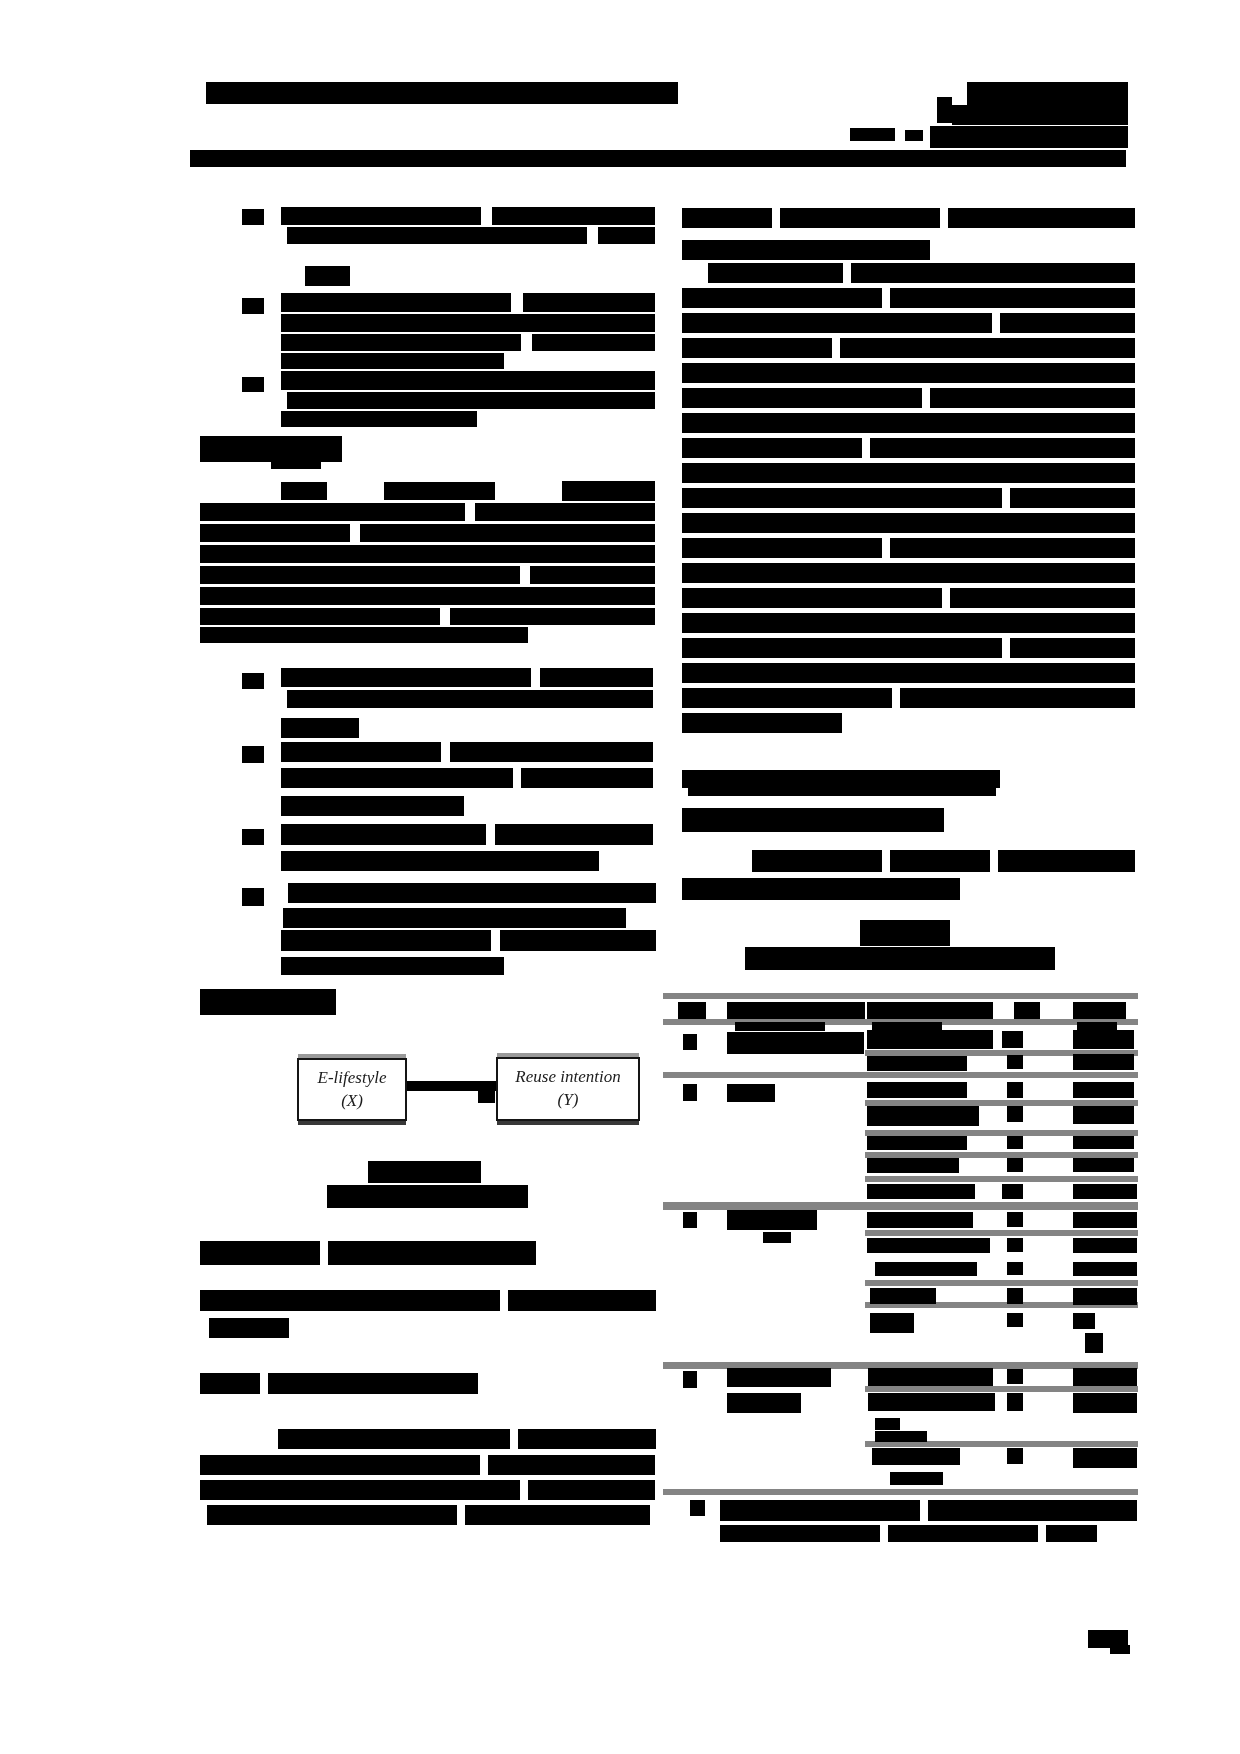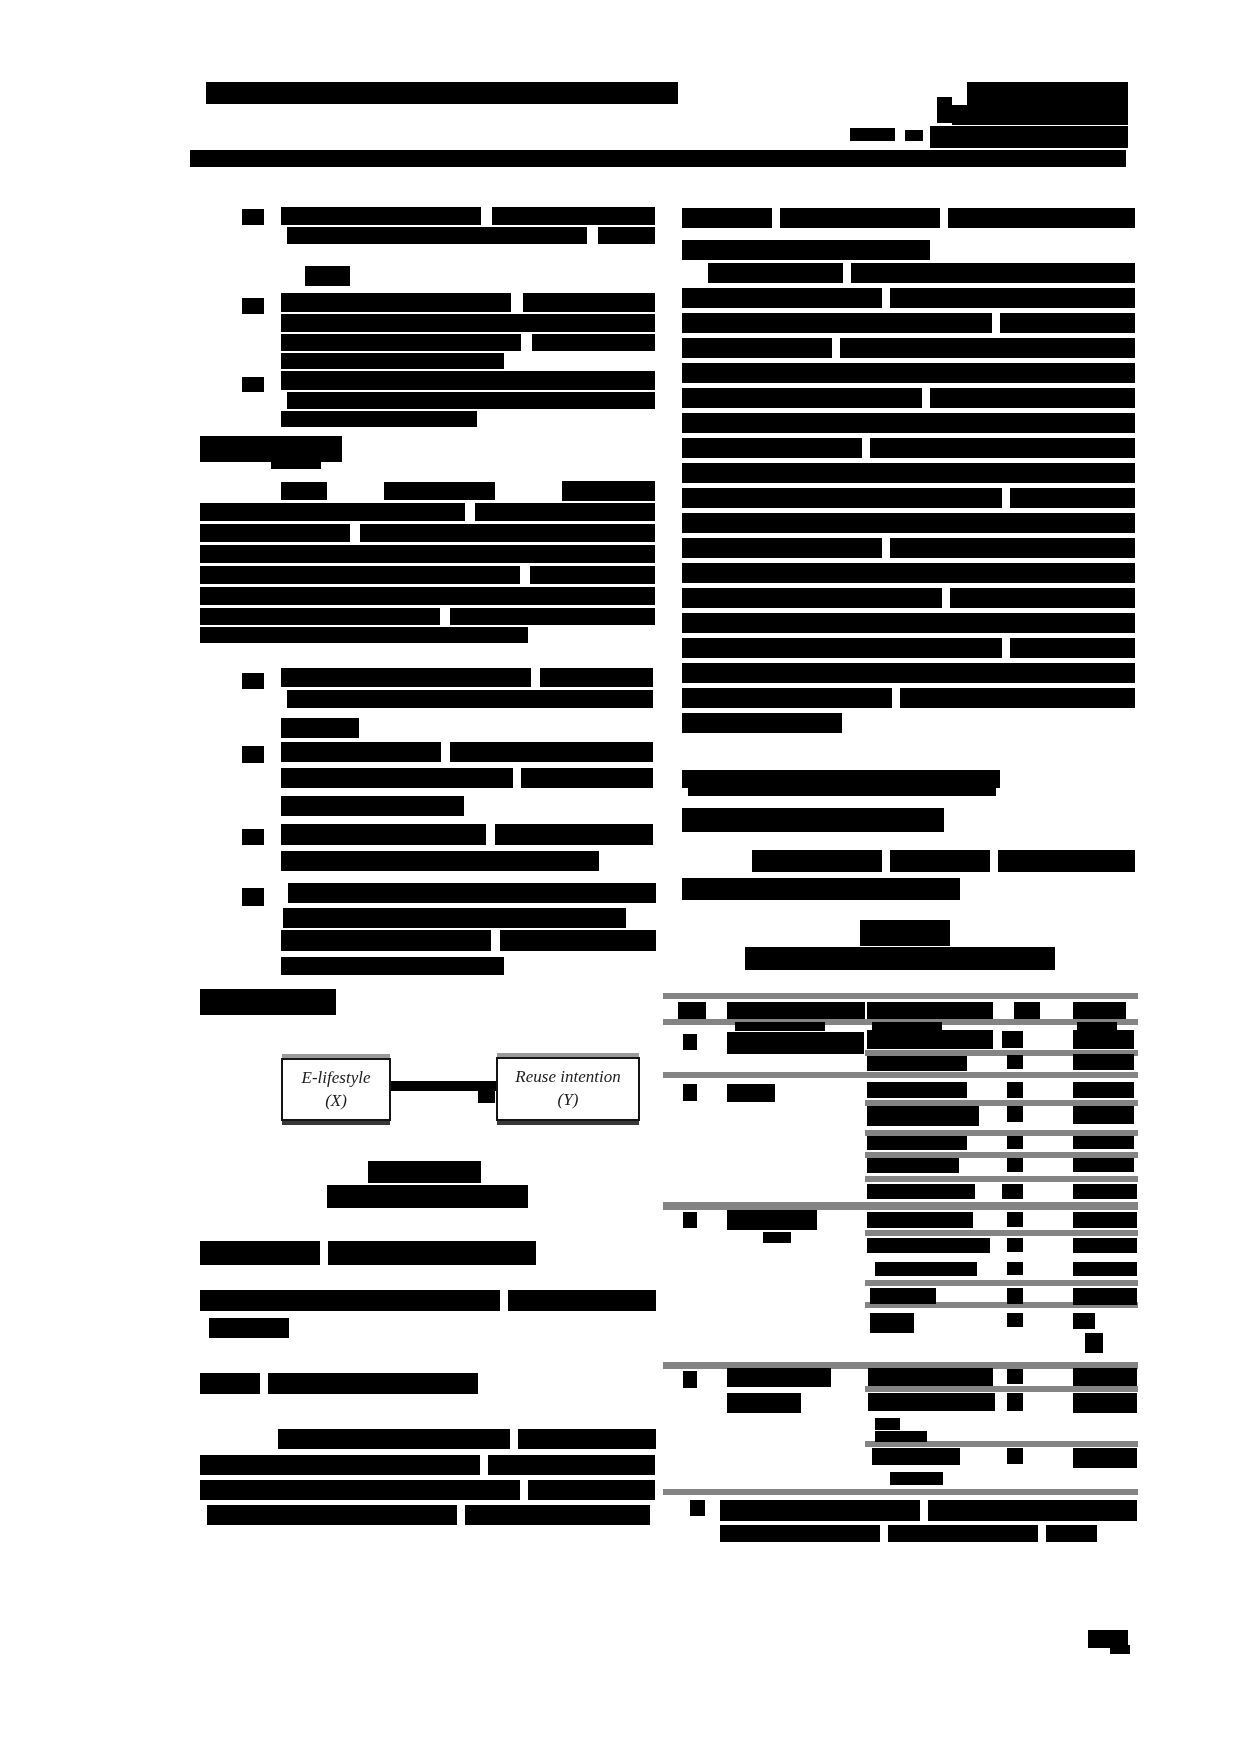--- a/index.html
+++ b/index.html
@@ -17,21 +17,21 @@
     background:#ffffff;
     border:2px solid #151515;
     box-shadow:0 -5px 0 -1px #9a9a9a, 0 5px 0 -1px #383838;
     display:flex;flex-direction:column;align-items:center;justify-content:center;
     font-style:italic;
     font-size:17px;
     line-height:1.35;
     color:#1c1c1c;
     text-align:center;
   }
-  #box-x{left:281px;top:1058px;width:106px;height:59px;}
+  #box-x{left:297px;top:1058px;width:106px;height:59px;}
   #box-y{left:496px;top:1057px;width:140px;height:60px;}
   #connector-line{position:absolute;left:391px;top:1081px;width:105px;height:10px;background:#000;}
   #connector-arrowhead{position:absolute;left:478px;top:1086px;width:17px;height:17px;background:#000;}
 </style>
 </head>
 <body>
 
 <div id="page">
 
   <div id="layer-rules">

